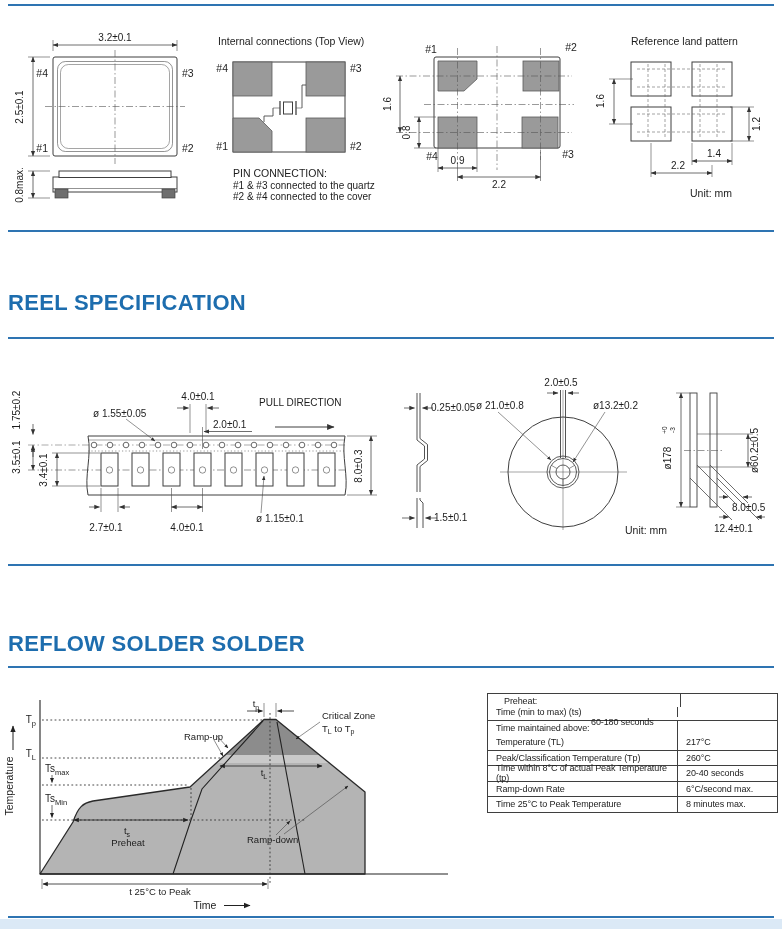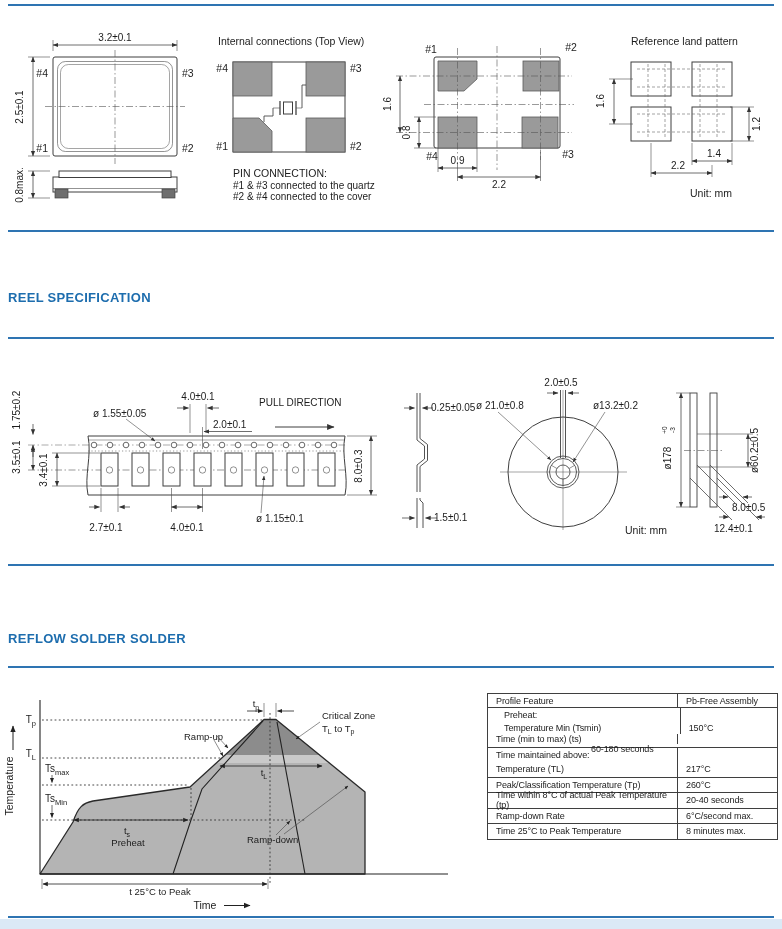--- a/index.html
+++ b/index.html
@@ -1,20 +1,20 @@
 <!DOCTYPE html>
 <html><head>
 <meta charset="utf-8">
 <style>
   html,body{margin:0;padding:0;background:#fff;}
   body{width:782px;height:929px;position:relative;overflow:hidden;
        font-family:"Liberation Sans",sans-serif;}
   .rule{position:absolute;left:8px;width:766px;height:2px;background:#2e74b2;}
   .band{position:absolute;left:0;top:919px;width:782px;height:10px;background:#dbe9f6;}
-  .heading{position:absolute;left:8px;color:#1d6dae;font-weight:bold;font-size:13px;
+  .heading{position:absolute;left:8px;color:#1d6dae;font-weight:bold;font-size:22px;
            letter-spacing:.3px;white-space:nowrap;}
   svg{position:absolute;left:0;}
   svg text{font-family:"Liberation Sans",sans-serif;fill:#1c1c1c;}
   .lbl{font-size:10px;}
   .lbl11{font-size:10.5px;}
   .lbl9{font-size:9.5px;}
   .ln{stroke:#3f3f3f;stroke-width:1;fill:none;}
   .ln12{stroke:#333;stroke-width:1.2;fill:none;}
   .thin{stroke:#4a4a4a;stroke-width:.6;fill:none;}
   .dim{stroke:#3f3f3f;stroke-width:.75;fill:none;}
@@ -384,32 +384,24 @@
   <text class="lbl9" x="322" y="719">Critical Zone</text>
   <text class="lbl9" x="322" y="731.5"><tspan>T</tspan><tspan dy="2.5" style="font-size:7px">L</tspan><tspan dy="-2.5"> to </tspan><tspan>T</tspan><tspan dy="2.5" style="font-size:7px">p</tspan></text>
   <line x1="320" y1="722" x2="296" y2="739" stroke="#444" stroke-width=".6" marker-end="url(#a3)"></line>
   <text class="lbl9" x="247" y="843">Ramp-down</text>
   <line x1="284" y1="834" x2="348" y2="786" stroke="#444" stroke-width=".6" marker-end="url(#a3)"></line>
   <line x1="276" y1="835" x2="290" y2="821" stroke="#444" stroke-width=".6" marker-end="url(#a3)"></line>
 </g>
 </svg>
 
 <div class="tbl">
-  <div class="trow h14 bb">
-    <div class="tc1" style="font-weight:normal">Profile Feature</div>
-    <div class="tc2">Pb-Free Assembly</div>
-  </div>
   <div class="trow hh">
     <div class="tc1">Preheat:</div>
     <div class="tc2"></div>
   </div>
-  <div class="trow hh">
-    <div class="tc1">Temperature Min (Tsmin)</div>
-    <div class="tc2">150°C</div>
-  </div>
   <div class="trow hg bb">
     <div class="tc1">Time (min to max) (ts)</div>
     <div class="tc2">60-180 seconds</div>
   </div>
   <div class="trow h15">
     <div class="tc1">Time maintained above:</div>
     <div class="tc2"></div>
   </div>
   <div class="trow h15 bb">
     <div class="tc1">Temperature (TL)</div>

